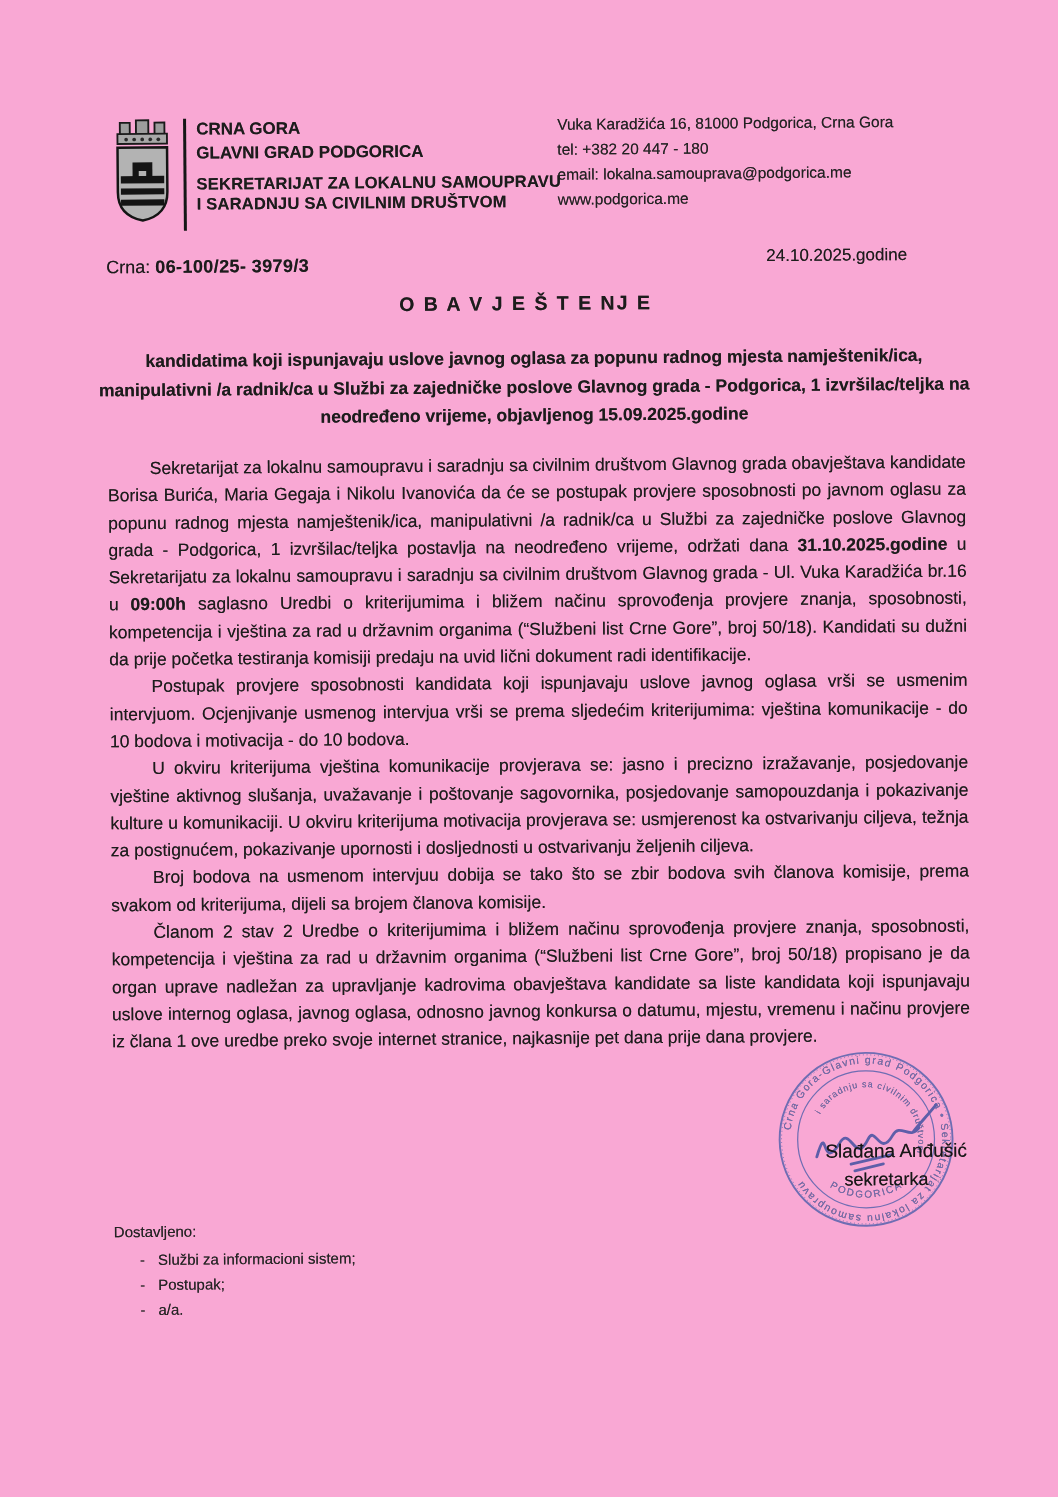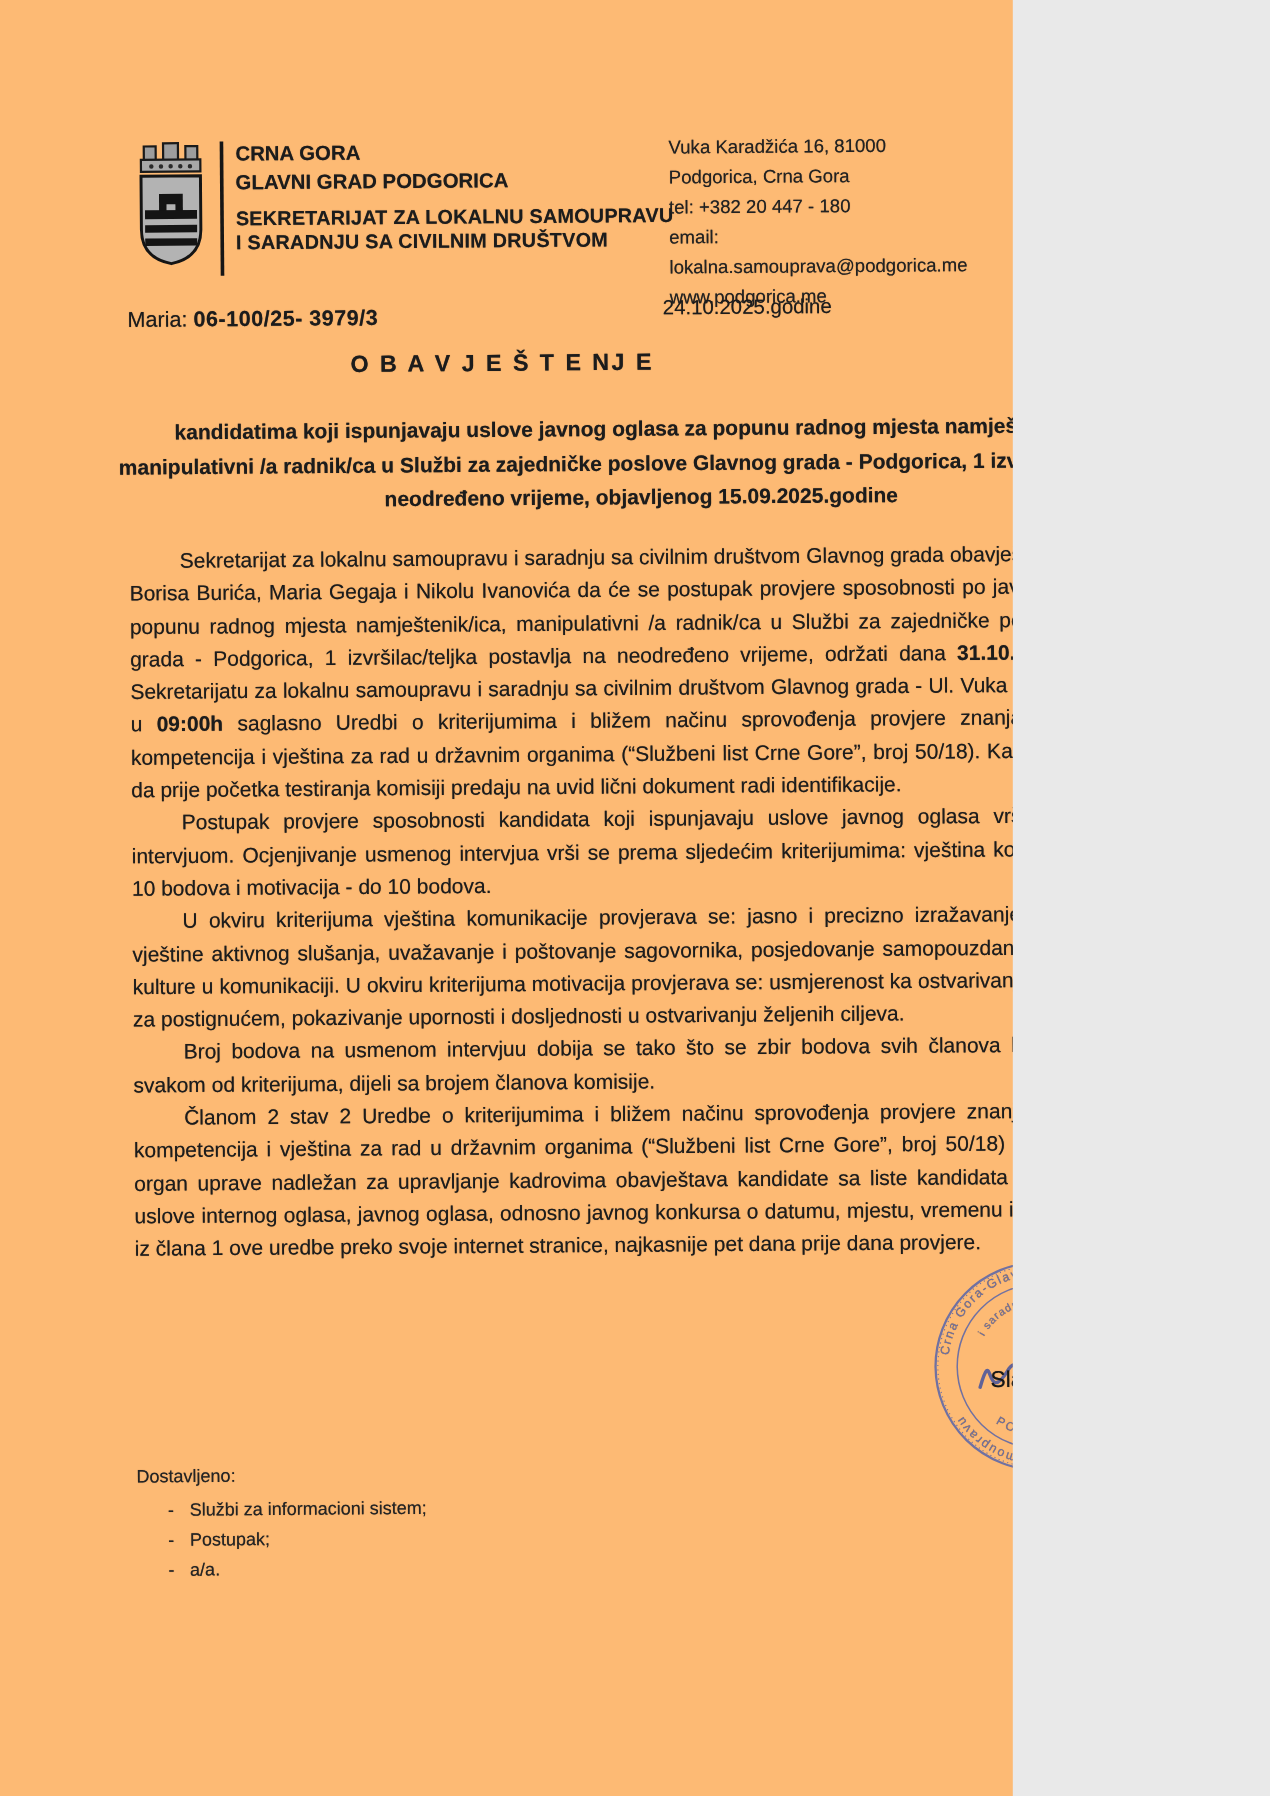--- a/index.html
+++ b/index.html
@@ -1,21 +1,21 @@
 <!DOCTYPE html>
 <html><head>
 <meta charset="utf-8">
 <style>
   html,body{margin:0;padding:0;}
   body{
     width:1058px;height:1497px;background:#e9e9e9;
     font-family:"Liberation Sans", sans-serif;
   }
   .sheet{
-    position:relative;width:844px;height:1497px;background:#fdba74;
+    position:relative;width:1058px;height:1497px;background:#f9a8d4;
     overflow:hidden;color:#1c1c1c;
     text-shadow:0 0 .6px rgba(25,25,25,.65);
   }
   .tilt{position:absolute;inset:0;transform:rotate(-0.45deg);transform-origin:50% 50%;}
 
   
   .letterhead{position:absolute;top:112px;left:110px;right:90px;height:130px;}
   .brand{position:absolute;left:6px;top:4px;display:flex;align-items:flex-start;}
   .emblem{display:block;}
   .divider{width:3px;height:112px;background:#161616;margin-left:10px;}
@@ -101,21 +101,21 @@
       </div>
       <div class="contact">
         <div>Vuka Karadžića 16, 81000 Podgorica, Crna Gora</div>
         <div>tel: +382 20 447 - 180</div>
         <div>email: lokalna.samouprava@podgorica.me</div>
         <div>www.podgorica.me</div>
       </div>
     </header>
 
     <div class="meta">
-      <div class="ref"><span>Maria:</span> <b>06-100/25- 3979/3</b></div>
+      <div class="ref"><span>Crna:</span> <b>06-100/25- 3979/3</b></div>
       <div class="date">24.10.2025.godine</div>
     </div>
 
     <h1 class="title">O B A V J E Š T E NJ E</h1>
 
     <p class="subtitle">kandidatima koji ispunjavaju uslove javnog oglasa za popunu radnog mjesta namještenik/ica, manipulativni /a radnik/ca u Službi za zajedničke poslove Glavnog grada - Podgorica, 1 izvršilac/teljka na neodređeno vrijeme, objavljenog 15.09.2025.godine</p>
 
     <main class="bodytext">
       <p><span>Sekretarijat za lokalnu samoupravu i saradnju sa civilnim društvom Glavnog grada obavještava kandidate Borisa Burića, Maria Gegaja i Nikolu Ivanovića da će se postupak provjere sposobnosti po javnom oglasu za popunu radnog mjesta namještenik/ica, manipulativni /a radnik/ca u Službi za zajedničke poslove Glavnog grada - Podgorica, 1 izvršilac/teljka postavlja na neodređeno vrijeme, održati dana </span><span class="b">31.10.2025.godine</span><span> u Sekretarijatu za lokalnu samoupravu i saradnju sa civilnim društvom Glavnog grada - Ul. Vuka Karadžića br.16 u </span><span class="b">09:00h</span><span> saglasno Uredbi o kriterijumima i bližem načinu sprovođenja provjere znanja, sposobnosti, kompetencija i vještina za rad u državnim organima (“Službeni list Crne Gore”, broj 50/18). Kandidati su dužni da prije početka testiranja komisiji predaju na uvid lični dokument radi identifikacije.</span></p>
       <p><span>Postupak provjere sposobnosti kandidata koji ispunjavaju uslove javnog oglasa vrši se usmenim intervjuom. Ocjenjivanje usmenog intervjua vrši se prema sljedećim kriterijumima: vještina komunikacije - do 10 bodova i motivacija - do 10 bodova.</span></p>

